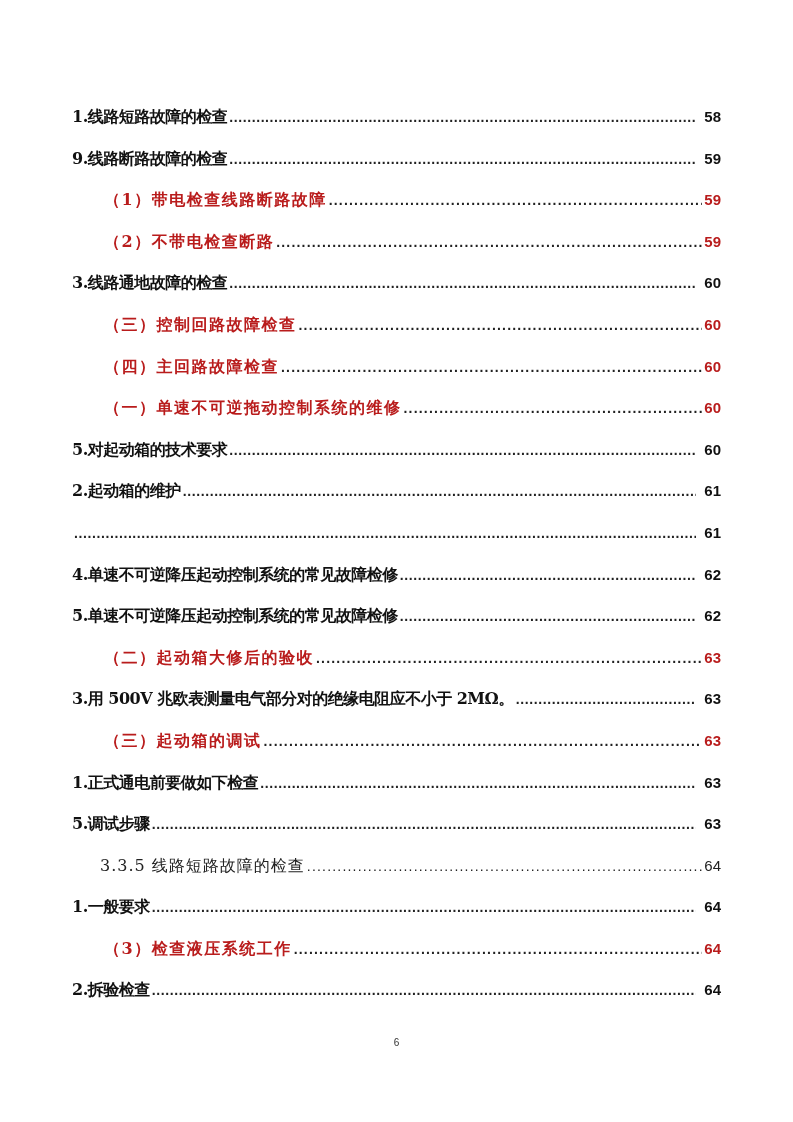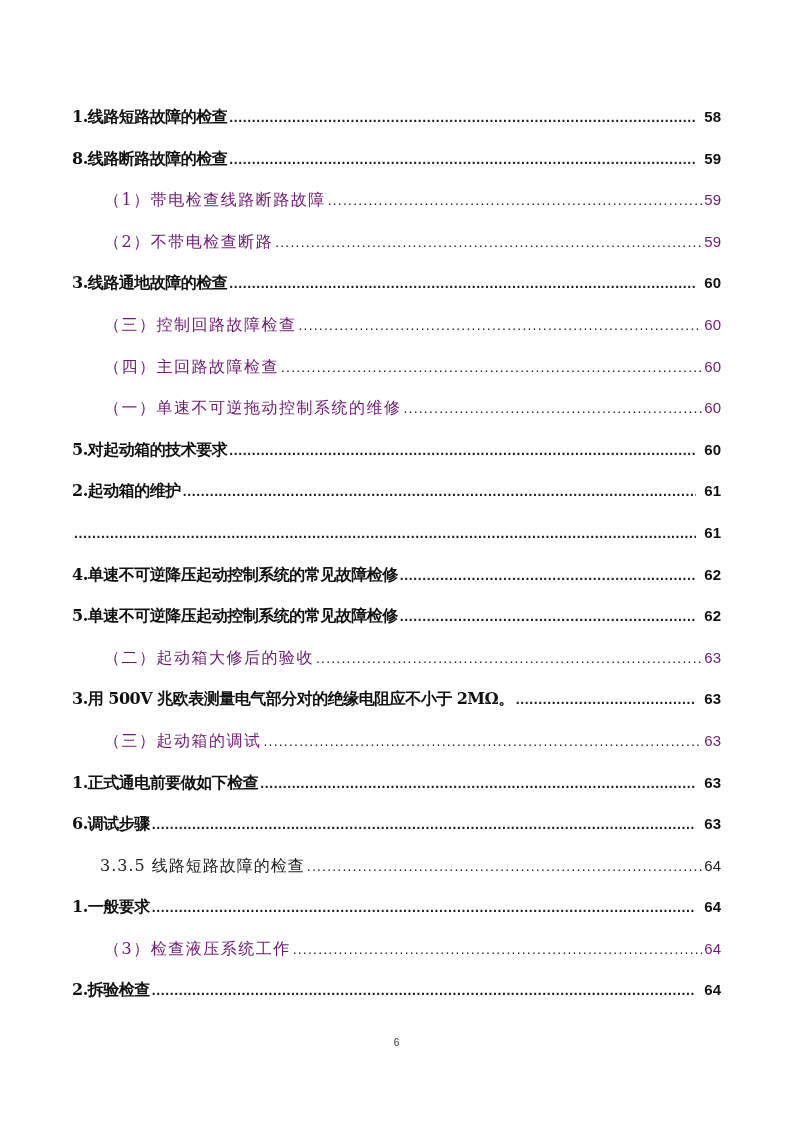--- a/index.html
+++ b/index.html
@@ -3,21 +3,21 @@
   <meta charset="utf-8">
   <style>
     html, body { margin: 0; padding: 0; background: #ffffff; }
     body { width: 793px; height: 1122px; position: relative; overflow: hidden;
            font-family: "DejaVu Serif", "Liberation Serif", serif; color: #111; }
     .toc { position: absolute; left: 72px; top: 104px; width: 649px; }
     .toc-row { display: flex; align-items: baseline; height: 41.6px; line-height: 26px;
                font-size: 16px; white-space: nowrap; }
     .toc-row.bold { font-weight: bold; }
     .toc-row.bold .title { letter-spacing: -0.5px; text-align: right; }
-    .toc-row.sub { padding-left: 32px; font-weight: normal; color: #701a75; }
+    .toc-row.sub { padding-left: 32px; font-weight: bold; color: #b91c1c; }
     .toc-row.sub .title { letter-spacing: 1.5px; }
     .toc-row.sub2 { padding-left: 28px; color: #222; }
     .toc-row.sub2 .title { letter-spacing: 1px; }
     .title { flex: 0 0 auto; }
     .leader { flex: 1 1 auto; overflow: hidden; margin: 0 2px; font-family: "Liberation Sans", sans-serif;
               font-size: 14px; letter-spacing: 1.2px; color: #222; }
     .leader::before { content: "................................................................................................................................................................................................................................................"; }
     .bold .leader { font-weight: bold; letter-spacing: 0.6px; }
     .page { flex: 0 0 auto; font-family: "Liberation Sans", sans-serif; font-size: 15px; }
     .bold .page { font-weight: bold; margin-left: 6px; }
@@ -27,21 +27,21 @@
 </head>
 <body>
 
 <div class="toc">
   <div class="toc-row bold">
       <span class="title">1.线路短路故障的检查</span>
       <span class="leader"></span>
       <span class="page">58</span>
     </div>
   <div class="toc-row bold">
-      <span class="title">8.线路断路故障的检查</span>
+      <span class="title">9.线路断路故障的检查</span>
       <span class="leader"></span>
       <span class="page">59</span>
     </div>
   <div class="toc-row sub">
       <span class="title">（1）带电检查线路断路故障</span>
       <span class="leader"></span>
       <span class="page">59</span>
     </div>
   <div class="toc-row sub">
       <span class="title">（2）不带电检查断路</span>
@@ -106,21 +106,21 @@
       <span class="title">（三）起动箱的调试</span>
       <span class="leader"></span>
       <span class="page">63</span>
     </div>
   <div class="toc-row bold">
       <span class="title">1.正式通电前要做如下检查</span>
       <span class="leader"></span>
       <span class="page">63</span>
     </div>
   <div class="toc-row bold">
-      <span class="title">6.调试步骤</span>
+      <span class="title">5.调试步骤</span>
       <span class="leader"></span>
       <span class="page">63</span>
     </div>
   <div class="toc-row sub2">
       <span class="title">3.3.5 线路短路故障的检查</span>
       <span class="leader"></span>
       <span class="page">64</span>
     </div>
   <div class="toc-row bold">
       <span class="title">1.一般要求</span>

